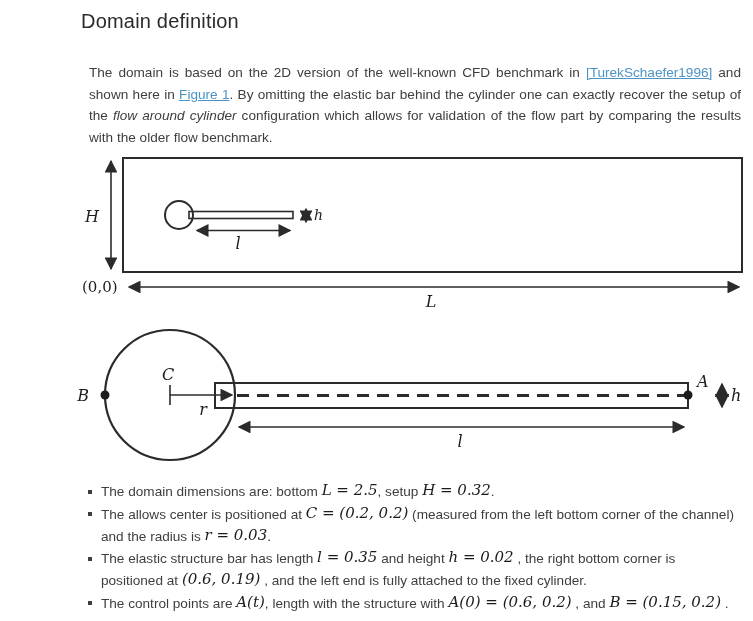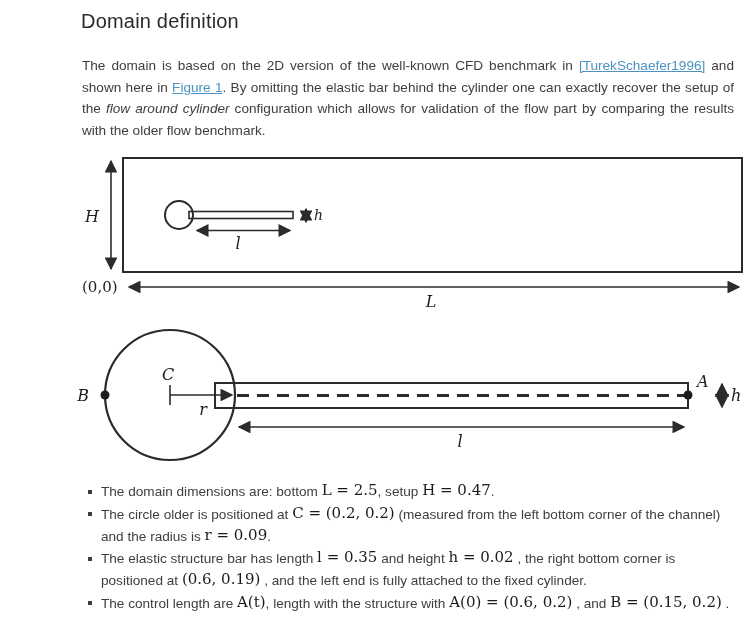--- a/index.html
+++ b/index.html
@@ -5,28 +5,28 @@
   html,body { margin:0; padding:0; background:#ffffff; }
   .page {
     position:relative; width:753px; height:621px; overflow:hidden;
     background:#ffffff; font-family:"Liberation Sans", sans-serif;
   }
   .title {
     position:absolute; left:81px; top:10px; margin:0;
     font-size:20px; font-weight:400; color:var(--heading,#2b2b2b); letter-spacing:.2px;
   }
   .intro {
-    position:absolute; left:81px; top:54px; width:652px; margin:1px;
+    position:absolute; left:81px; top:54px; width:652px; margin:8px;
     font-size:13.6px; line-height:21.6px; text-align:justify; color:var(--text,#3e3e3e);
   }
   .part-plain { }
   .part-italic { font-style:italic; }
   a.part-link { color:var(--link,#4c93c4); text-decoration:underline; cursor:pointer; }
   .part-math {
-    font-family:"DejaVu Serif", serif; font-size:15px;
+    font-family:"DejaVu Serif", serif; font-style:italic; font-size:15px;
     color:#1b1b1b; white-space:nowrap; position:relative; top:-1px;
   }
   .fig { position:absolute; left:0; display:block; }
   #fig1 { top:145px; }
   #fig2 { top:320px; }
   .stroke { stroke:var(--stroke,#2b2b2b); fill:none; }
   .math-label { font-family:"DejaVu Serif", serif; font-style:italic; font-size:16px; fill:#1d1d1d; }
   .math-label.sm { font-size:14px; }
   .math-label.up { font-style:normal; font-size:15px; }
   .bullets {
@@ -98,19 +98,19 @@
       <line x1="722" y1="64" x2="722" y2="87" class="stroke" stroke-width="1.8" marker-start="url(#f2a)" marker-end="url(#f2a)"></line>
     </g>
     <text x="731" y="81" class="math-label">h</text>
     <g>
       <line x1="239" y1="107" x2="684" y2="107" class="stroke" stroke-width="1.6" marker-start="url(#f2a)" marker-end="url(#f2a)"></line>
     </g>
     <text x="460" y="127" text-anchor="middle" class="math-label">l</text>
   </svg>
 
   <ul class="bullets">
-      <li><span class="bullet-marker"></span><span class="part-plain">The domain dimensions are: bottom </span><span class="part-math">L = 2.5</span><span class="part-plain">, setup </span><span class="part-math">H = 0.47</span><span class="part-plain">.</span></li>
-      <li><span class="bullet-marker"></span><span class="part-plain">The circle older is positioned at </span><span class="part-math">C = (0.2, 0.2)</span><span class="part-plain"> (measured from the left bottom corner of the channel) and the radius is </span><span class="part-math">r = 0.09</span><span class="part-plain">.</span></li>
+      <li><span class="bullet-marker"></span><span class="part-plain">The domain dimensions are: bottom </span><span class="part-math">L = 2.5</span><span class="part-plain">, setup </span><span class="part-math">H = 0.32</span><span class="part-plain">.</span></li>
+      <li><span class="bullet-marker"></span><span class="part-plain">The allows center is positioned at </span><span class="part-math">C = (0.2, 0.2)</span><span class="part-plain"> (measured from the left bottom corner of the channel) and the radius is </span><span class="part-math">r = 0.03</span><span class="part-plain">.</span></li>
       <li><span class="bullet-marker"></span><span class="part-plain">The elastic structure bar has length </span><span class="part-math">l = 0.35</span><span class="part-plain"> and height </span><span class="part-math">h = 0.02</span><span class="part-plain"> , the right bottom corner is positioned at </span><span class="part-math">(0.6, 0.19)</span><span class="part-plain"> , and the left end is fully attached to the fixed cylinder.</span></li>
-      <li><span class="bullet-marker"></span><span class="part-plain">The control length are </span><span class="part-math">A(t)</span><span class="part-plain">, length with the structure with </span><span class="part-math">A(0) = (0.6, 0.2)</span><span class="part-plain"> , and </span><span class="part-math">B = (0.15, 0.2)</span><span class="part-plain"> .</span></li>
+      <li><span class="bullet-marker"></span><span class="part-plain">The control points are </span><span class="part-math">A(t)</span><span class="part-plain">, length with the structure with </span><span class="part-math">A(0) = (0.6, 0.2)</span><span class="part-plain"> , and </span><span class="part-math">B = (0.15, 0.2)</span><span class="part-plain"> .</span></li>
     </ul>
 
 </div>
 
 </body></html>

